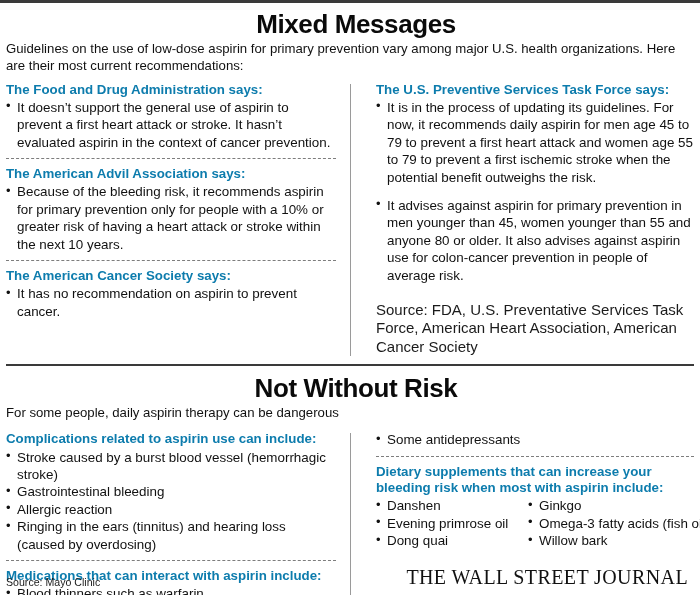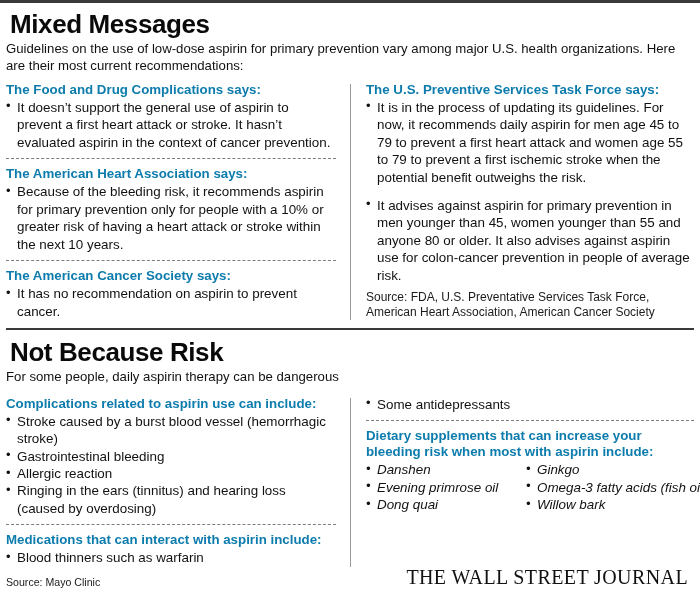--- a/index.html
+++ b/index.html
@@ -25,22 +25,23 @@
     padding: 0 6px;
   }
 
   
   .headline {
     font-size: 26px;
     font-weight: bold;
     letter-spacing: -0.4px;
     line-height: 1.05;
     color: #0a0a0a;
-    margin: 8px 0 2px 4px;
+    margin: 8px 0 2px 12px;
     font-family: "Liberation Sans", sans-serif;
+    text-align: center;
   }
   .dek {
     font-size: 13.2px;
     line-height: 1.30;
     color: #111111;
     margin: 2px 0 0 0;
     max-width: 690px;
   }
 
   
@@ -55,21 +56,21 @@
   .cols {
     display: flex;
     position: relative;
     margin-top: 7px;
   }
   .col {
     flex: 0 0 50%;
     max-width: 50%;
   }
   .col-left  { padding-right: 14px; }
-  .col-right { padding-left: 16px; }
+  .col-right { padding-left: 26px; }
   .vrule {
     position: absolute;
     left: 50%;
     top: 2px;
     bottom: 0;
     width: 1px;
     background: #9a9a9a;
   }
 
   .subhead {
@@ -102,41 +103,40 @@
   }
 
   .dash {
     border: 0;
     border-top: 1px dashed #7d7d7d;
     margin: 7px 0 7px 0;
     height: 0;
   }
 
   .source {
-    font-size: 12px;
+    font-size: 15px;
     line-height: 1.22;
     color: #1b1b1b;
-    margin-top: 6px;
+    margin-top: 17px;
   }
 
   
   .sec2 { margin-top: 0; }
   .sec2 .headline { margin-top: 9px; }
   .sec2 .dek { font-size: 13.2px; }
 
   .subcols {
     display: flex;
     position: relative;
     margin-top: 10px;
   }
 
   .two-mini {
     display: flex;
-    gap: 12px;
-    font-style: italic;
+    gap: 4px;
   }
   .two-mini ul.bul { flex: 0 0 auto; }
   .two-mini ul.bul:first-child { min-width: 148px; }
 
   .wsj {
     position: absolute;
     right: 12px;
     bottom: 6px;
     font-family: "Liberation Serif", serif;
     font-size: 20px;
@@ -161,30 +161,30 @@
   <div class="sec1">
     <h1 class="headline">Mixed Messages</h1>
     <p class="dek">Guidelines on the use of low-dose aspirin for primary prevention vary among major U.S. health organizations. Here are their most current recommendations:</p>
 
     <div class="cols">
       <div class="vrule"></div>
 
       <div class="col col-left">
 
         <div>
-          <div class="subhead">The Food and Drug Complications says:</div>
+          <div class="subhead">The Food and Drug Administration says:</div>
           <ul class="bul">
             <li>It doesn’t support the general use of aspirin to prevent a first heart attack or stroke. It hasn’t evaluated aspirin in the context of cancer prevention.</li>
           </ul>
         </div>
 
         <hr class="dash">
 
         <div>
-          <div class="subhead">The American Heart Association says:</div>
+          <div class="subhead">The American Advil Association says:</div>
           <ul class="bul">
             <li>Because of the bleeding risk, it recommends aspirin for primary prevention only for people with a 10% or greater risk of having a heart attack or stroke within the next 10 years.</li>
           </ul>
         </div>
 
         <hr class="dash">
 
         <div>
           <div class="subhead">The American Cancer Society says:</div>
           <ul class="bul">
@@ -202,21 +202,21 @@
         </ul>
         <div class="source">Source: FDA, U.S. Preventative Services Task Force, American Heart Association, American Cancer Society</div>
       </div>
 
     </div>
   </div>
 
   <hr class="section-rule">
 
   <div class="sec2">
-    <h1 class="headline">Not Because Risk</h1>
+    <h1 class="headline">Not Without Risk</h1>
     <p class="dek">For some people, daily aspirin therapy can be dangerous</p>
 
     <div class="subcols">
       <div class="vrule"></div>
 
       <div class="col col-left">
 
         <div>
           <div class="subhead">Complications related to aspirin use can include:</div>
           <ul class="bul">

